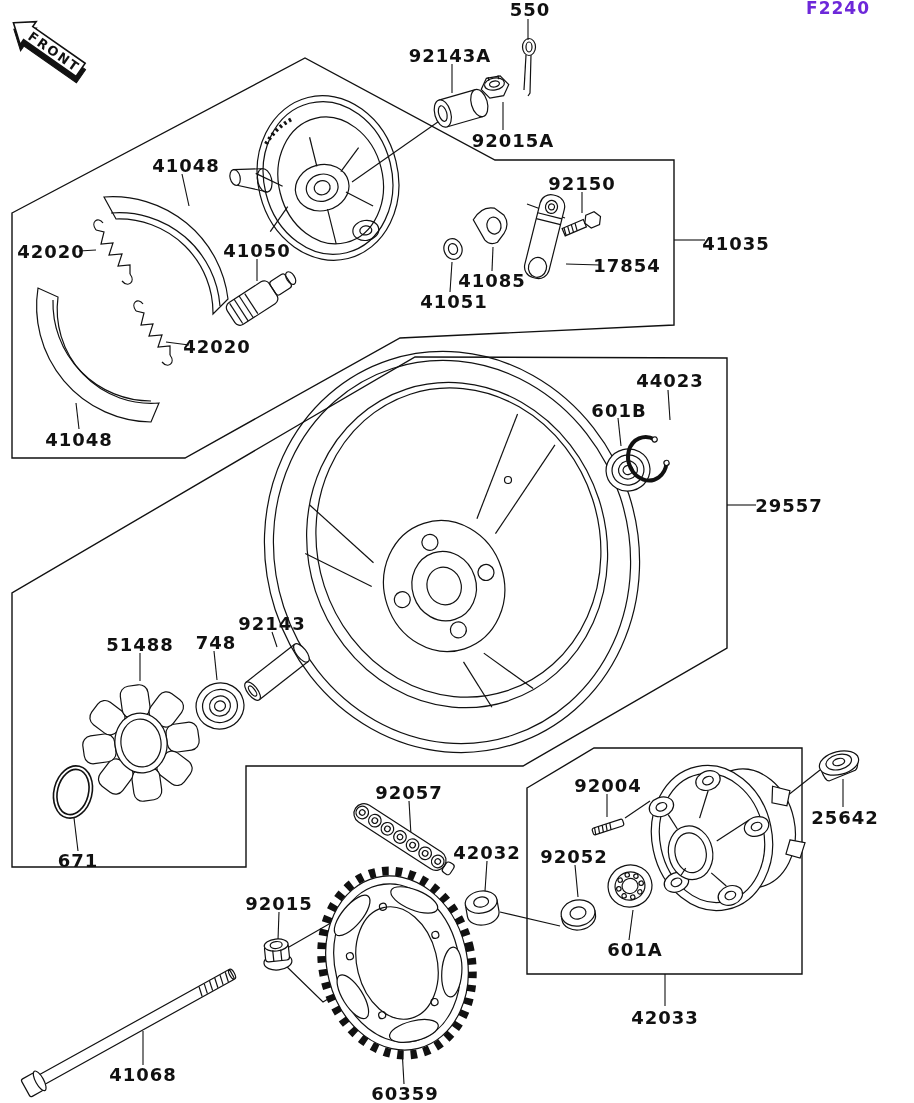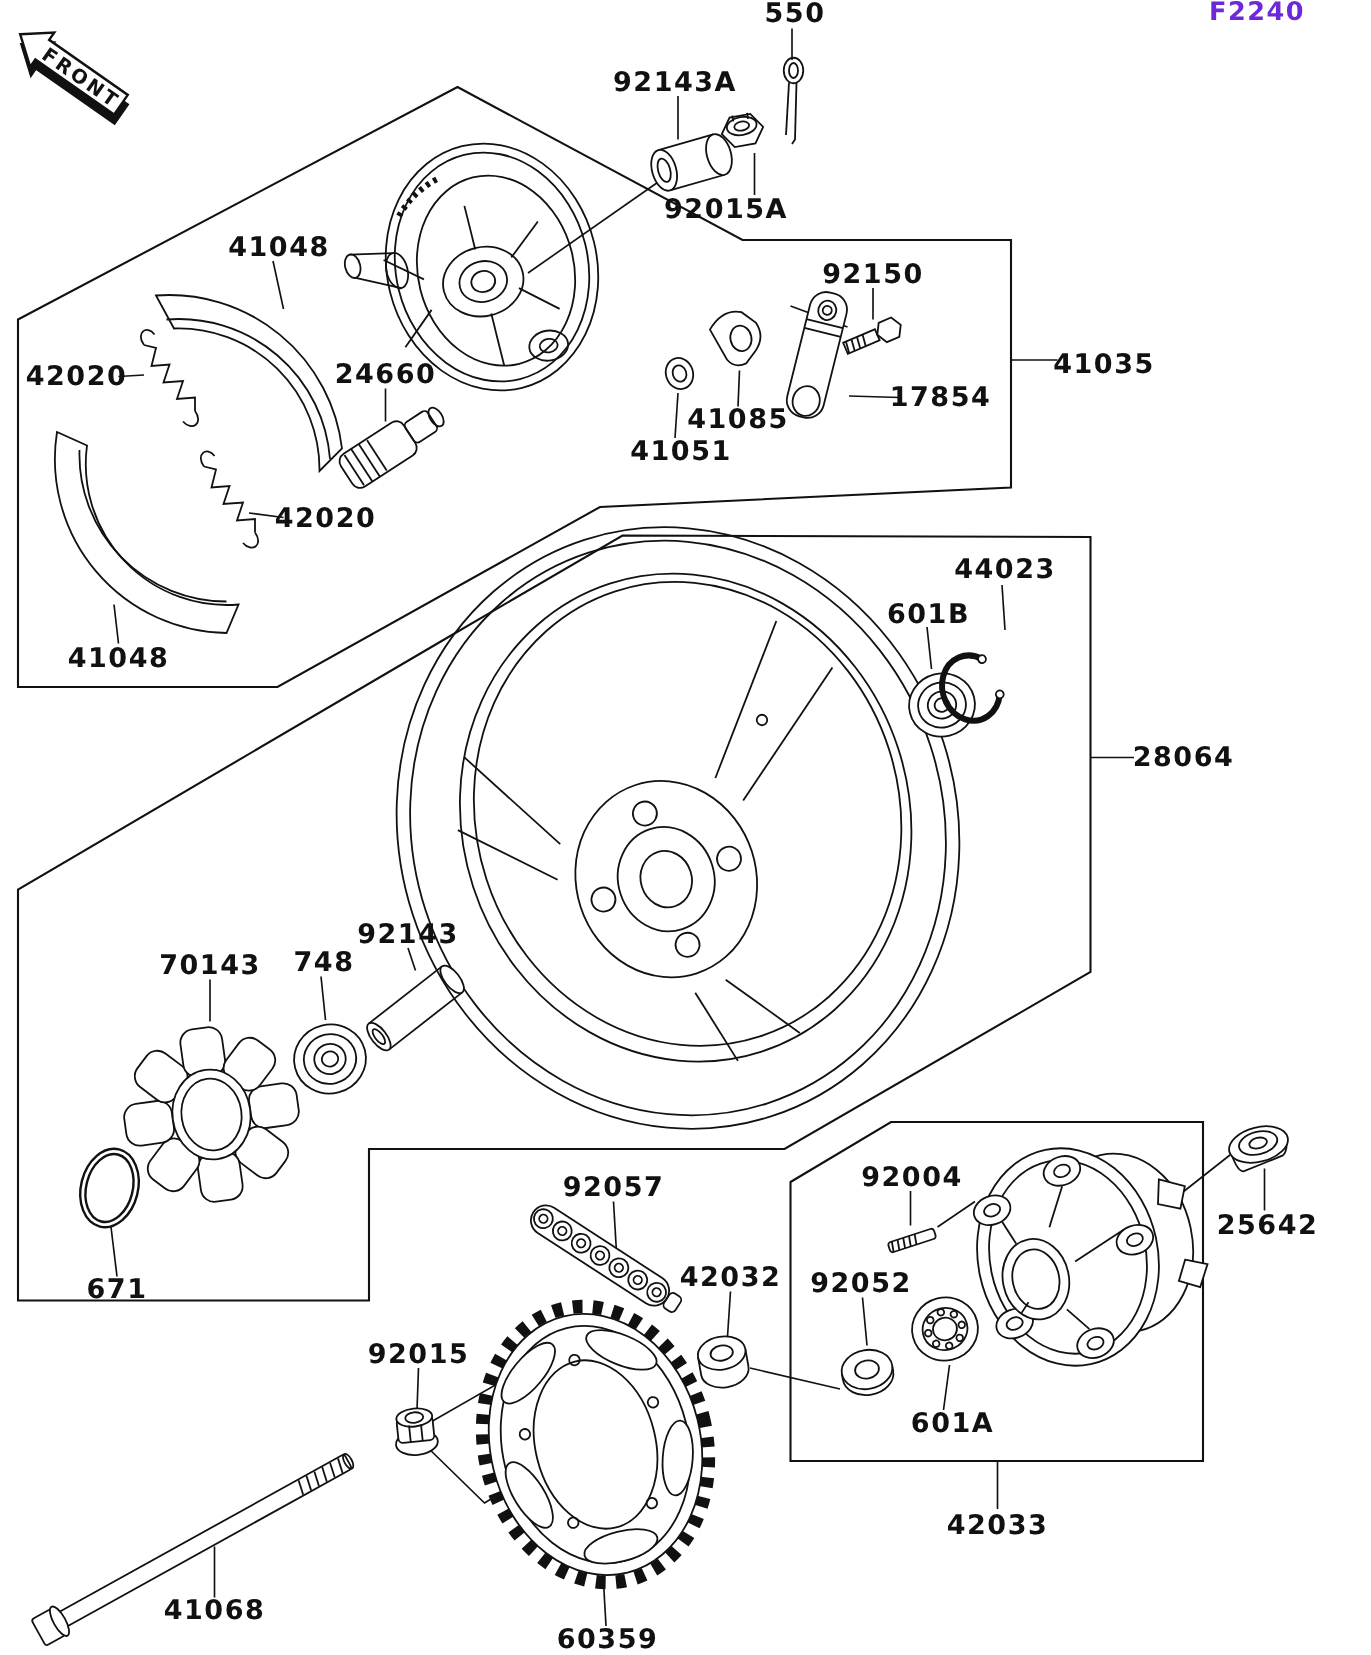--- a/index.html
+++ b/index.html
@@ -410,36 +410,36 @@
     <path d="M -19,2 Q -18,14 -14,15 L 14,11 Q 18,9 19,0" fill="#fff"></path>
     <ellipse rx="20" ry="11.5" fill="#fff"></ellipse>
         <ellipse cy="-1" rx="13" ry="7.5"></ellipse>
         <ellipse cy="-1" rx="6" ry="3.5"></ellipse>
   </g>
 
 </svg>
 
 <div class="plabel" style="left:530px;top:9px">550</div>
 <div class="plabel" style="left:450px;top:55px">92143A</div>
-<div class="plabel" style="left:484px;top:140px">92015A</div>
+<div class="plabel" style="left:513px;top:140px">92015A</div>
 <div class="plabel" style="left:582px;top:183px">92150</div>
 <div class="plabel" style="left:736px;top:243px">41035</div>
 <div class="plabel" style="left:186px;top:165px">41048</div>
 <div class="plabel" style="left:51px;top:251px">42020</div>
-<div class="plabel" style="left:257px;top:250px">24660</div>
+<div class="plabel" style="left:257px;top:250px">41050</div>
 <div class="plabel" style="left:217px;top:346px">42020</div>
 <div class="plabel" style="left:79px;top:439px">41048</div>
 <div class="plabel" style="left:454px;top:301px">41051</div>
 <div class="plabel" style="left:492px;top:280px">41085</div>
 <div class="plabel" style="left:627px;top:265px">17854</div>
 <div class="plabel" style="left:670px;top:380px">44023</div>
 <div class="plabel" style="left:619px;top:410px">601B</div>
-<div class="plabel" style="left:789px;top:505px">28064</div>
+<div class="plabel" style="left:789px;top:505px">29557</div>
 <div class="plabel" style="left:272px;top:623px">92143</div>
-<div class="plabel" style="left:140px;top:644px">70143</div>
+<div class="plabel" style="left:140px;top:644px">51488</div>
 <div class="plabel" style="left:216px;top:642px">748</div>
 <div class="plabel" style="left:78px;top:860px">671</div>
 <div class="plabel" style="left:409px;top:792px">92057</div>
 <div class="plabel" style="left:608px;top:785px">92004</div>
 <div class="plabel" style="left:845px;top:817px">25642</div>
 <div class="plabel" style="left:487px;top:852px">42032</div>
 <div class="plabel" style="left:574px;top:856px">92052</div>
 <div class="plabel" style="left:635px;top:949px">601A</div>
 <div class="plabel" style="left:665px;top:1017px">42033</div>
 <div class="plabel" style="left:279px;top:903px">92015</div>

